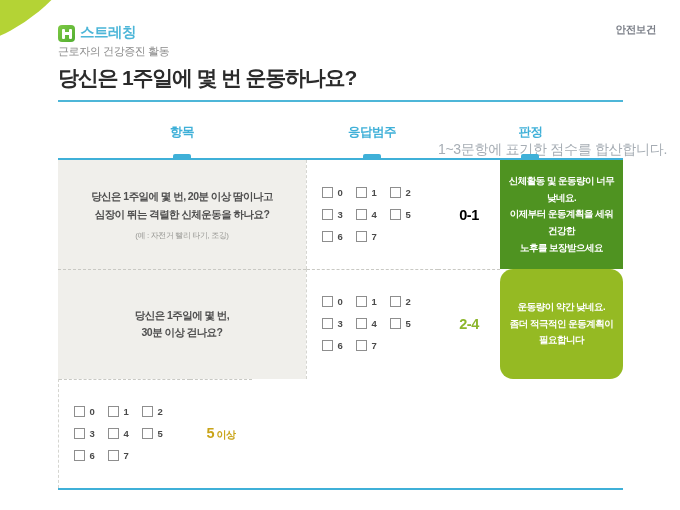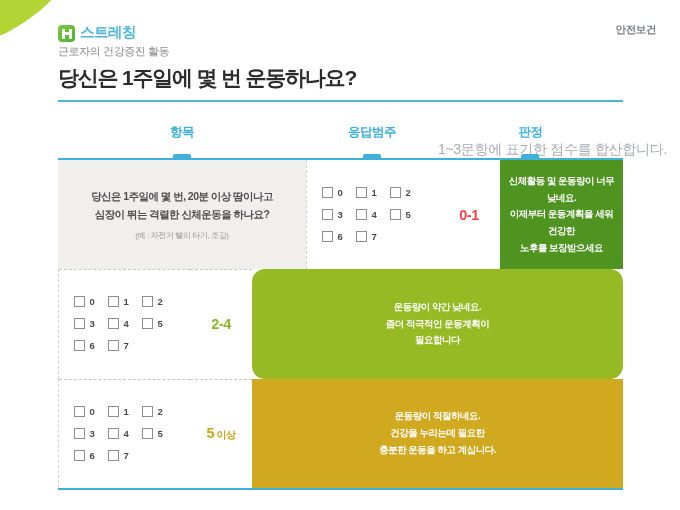--- a/index.html
+++ b/index.html
@@ -381,24 +381,71 @@
             <span class="cb-box"></span>
             <span class="cb-label">6</span>
           </label>
           <label class="cb-item">
             <span class="cb-box"></span>
             <span class="cb-label">7</span>
           </label>
         </div>
       </div>
       <div class="cell-score">
-        <div class="score-text" style="color: #ef4444;">0-1</div>
+        <div class="score-text" style="color: #000000;">0-1</div>
       </div>
       <div class="cell-result" style="background: rgb(79, 147, 33);">
         <div class="result-text">신체활동 및 운동량이 너무 낮네요.<br>이제부터 운동계획을 세워 건강한<br>노후를 보장받으세요</div>
+      </div>
+    </div>
+    <div class="row">
+      <div class="cell-question">
+        <div class="q-text">당신은 1주일에 몇 번,<br>30분 이상 걷나요?</div>
+      </div>
+      <div class="cell-answers">
+        <div class="cb-grid">
+          <label class="cb-item">
+            <span class="cb-box"></span>
+            <span class="cb-label">0</span>
+          </label>
+          <label class="cb-item">
+            <span class="cb-box"></span>
+            <span class="cb-label">1</span>
+          </label>
+          <label class="cb-item">
+            <span class="cb-box"></span>
+            <span class="cb-label">2</span>
+          </label>
+          <label class="cb-item">
+            <span class="cb-box"></span>
+            <span class="cb-label">3</span>
+          </label>
+          <label class="cb-item">
+            <span class="cb-box"></span>
+            <span class="cb-label">4</span>
+          </label>
+          <label class="cb-item">
+            <span class="cb-box"></span>
+            <span class="cb-label">5</span>
+          </label>
+          <label class="cb-item">
+            <span class="cb-box"></span>
+            <span class="cb-label">6</span>
+          </label>
+          <label class="cb-item">
+            <span class="cb-box"></span>
+            <span class="cb-label">7</span>
+          </label>
+        </div>
+      </div>
+      <div class="cell-score">
+        <div class="score-text" style="color: rgb(140, 182, 43);">2-4</div>
+      </div>
+      <div class="cell-result" style="background: rgb(149, 186, 35); border-radius: 13px;">
+        <div class="result-text">운동량이 약간 낮네요.<br>좀더 적극적인 운동계획이<br>필요합니다</div>
       </div>
     </div>
     <div class="row">
       <div class="cell-answers">
         <div class="cb-grid">
           <label class="cb-item">
             <span class="cb-box"></span>
             <span class="cb-label">0</span>
           </label>
           <label class="cb-item">
@@ -425,63 +472,16 @@
             <span class="cb-box"></span>
             <span class="cb-label">6</span>
           </label>
           <label class="cb-item">
             <span class="cb-box"></span>
             <span class="cb-label">7</span>
           </label>
         </div>
       </div>
       <div class="cell-score">
-        <div class="score-text" style="color: rgb(140, 182, 43);">2-4</div>
-      </div>
-      <div class="cell-result" style="background: rgb(149, 186, 35); border-radius: 13px;">
-        <div class="result-text">운동량이 약간 낮네요.<br>좀더 적극적인 운동계획이<br>필요합니다</div>
-      </div>
-    </div>
-    <div class="row">
-      <div class="cell-answers">
-        <div class="cb-grid">
-          <label class="cb-item">
-            <span class="cb-box"></span>
-            <span class="cb-label">0</span>
-          </label>
-          <label class="cb-item">
-            <span class="cb-box"></span>
-            <span class="cb-label">1</span>
-          </label>
-          <label class="cb-item">
-            <span class="cb-box"></span>
-            <span class="cb-label">2</span>
-          </label>
-          <label class="cb-item">
-            <span class="cb-box"></span>
-            <span class="cb-label">3</span>
-          </label>
-          <label class="cb-item">
-            <span class="cb-box"></span>
-            <span class="cb-label">4</span>
-          </label>
-          <label class="cb-item">
-            <span class="cb-box"></span>
-            <span class="cb-label">5</span>
-          </label>
-          <label class="cb-item">
-            <span class="cb-box"></span>
-            <span class="cb-label">6</span>
-          </label>
-          <label class="cb-item">
-            <span class="cb-box"></span>
-            <span class="cb-label">7</span>
-          </label>
-        </div>
-      </div>
-      <div class="cell-score">
         <div class="score-text" style="color: rgb(201, 164, 25);">5<span class="score-suffix"> 이상</span></div>
-      </div>
-      <div class="cell-result" style="background: rgb(208, 169, 32);">
-        <div class="result-text">운동량이 적절하네요.<br>건강을 누리는데 필요한<br>충분한 운동을 하고 계십니다.</div>
       </div>
     </div>
   </div>
 
 </body></html>

